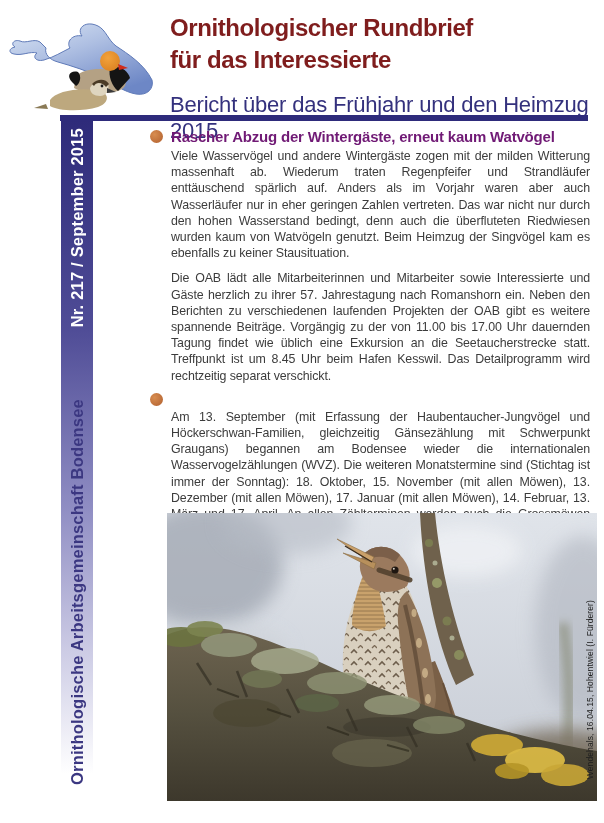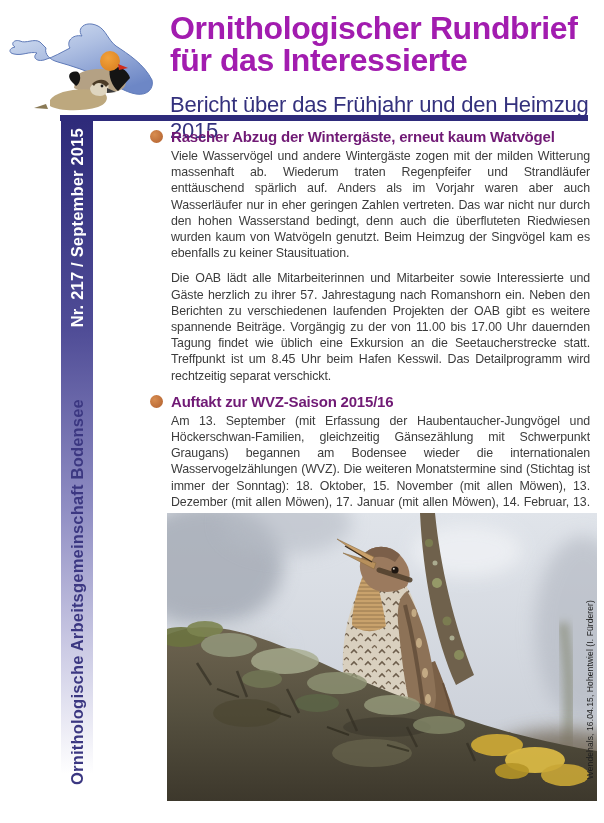--- a/index.html
+++ b/index.html
@@ -4,21 +4,21 @@
 <style>
   html,body{margin:0;padding:0;background:#ffffff;}
   .page{
     position:relative;width:604px;height:823px;background:#fff;overflow:hidden;
     font-family:"Liberation Sans",sans-serif;
   }
   
   .logo{position:absolute;left:6px;top:4px;width:152px;height:114px;}
   .titleblock{position:absolute;left:170px;top:12px;width:424px;}
   .title{
-    color:#a21caf;font-size:32px;font-weight:bold;line-height:32px;
+    color:#7f1d1d;font-size:24px;font-weight:bold;line-height:32px;
     letter-spacing:-0.4px;
   }
   .subtitle{
     margin-top:16px;color:#34317d;font-size:22px;font-weight:normal;letter-spacing:-0.2px;
   }
   .rule{position:absolute;left:60px;top:115px;width:528px;height:6px;background:#2e2b7b;}
   
   .sidebar{
     position:absolute;left:61px;top:121px;width:32px;height:702px;
     background:linear-gradient(#2e2b7a 0%,#504d97 30%,#8f8dc3 55%,#cbcae4 75%,#ffffff 93%);
@@ -115,21 +115,20 @@
       <p class="sbody" lang="de">Viele Wasservögel und andere Wintergäste zogen mit der milden Witterung massenhaft ab. Wiederum traten Regenpfeifer und Strandläufer enttäuschend spärlich auf. Anders als im Vorjahr waren aber auch Wasserläufer nur in eher geringen Zahlen vertreten. Das war nicht nur durch den hohen Wasserstand bedingt, denn auch die überfluteten Riedwiesen wurden kaum von Watvögeln genutzt. Beim Heimzug der Singvögel kam es ebenfalls zu keiner Stausituation.</p>
     </div>
 
     <div class="section">
       <p class="sbody" lang="de">Die OAB lädt alle Mitarbeiterinnen und Mitarbeiter sowie Interessierte und Gäste herzlich zu ihrer 57. Jahrestagung nach Romanshorn ein. Neben den Berichten zu verschiedenen laufenden Projekten der OAB gibt es weitere spannende Beiträge. Vorgängig zu der von 11.00 bis 17.00 Uhr dauernden Tagung findet wie üblich eine Exkursion an die Seetaucherstrecke statt. Treffpunkt ist um 8.45 Uhr beim Hafen Kesswil. Das Detailprogramm wird rechtzeitig separat verschickt.</p>
     </div>
 
     <div class="section">
       <div class="shead">
         <span class="bullet"></span>
-        <span class="sheadtxt">Auftakt zur WVZ-Saison 2015/16</span>
       </div>
       <p class="sbody" lang="de">Am 13. September (mit Erfassung der Haubentaucher-Jungvögel und Höckerschwan-Familien, gleichzeitig Gänsezählung mit Schwerpunkt Graugans) begannen am Bodensee wieder die internationalen Wasservogelzählungen (WVZ). Die weiteren Monatstermine sind (Stichtag ist immer der Sonntag): 18. Oktober, 15. November (mit allen Möwen), 13. Dezember (mit allen Möwen), 17. Januar (mit allen Möwen), 14. Februar, 13. März und 17. April. An allen Zählterminen werden auch die Grossmöwen erfasst.</p>
     </div>
 
   </div>
 
   <figure class="photo" style="margin:0">
     <svg viewBox="0 0 430 288" preserveAspectRatio="none" aria-hidden="true">
       <defs>
         <linearGradient id="sky" x1="0" y1="0" x2="0" y2="1">

